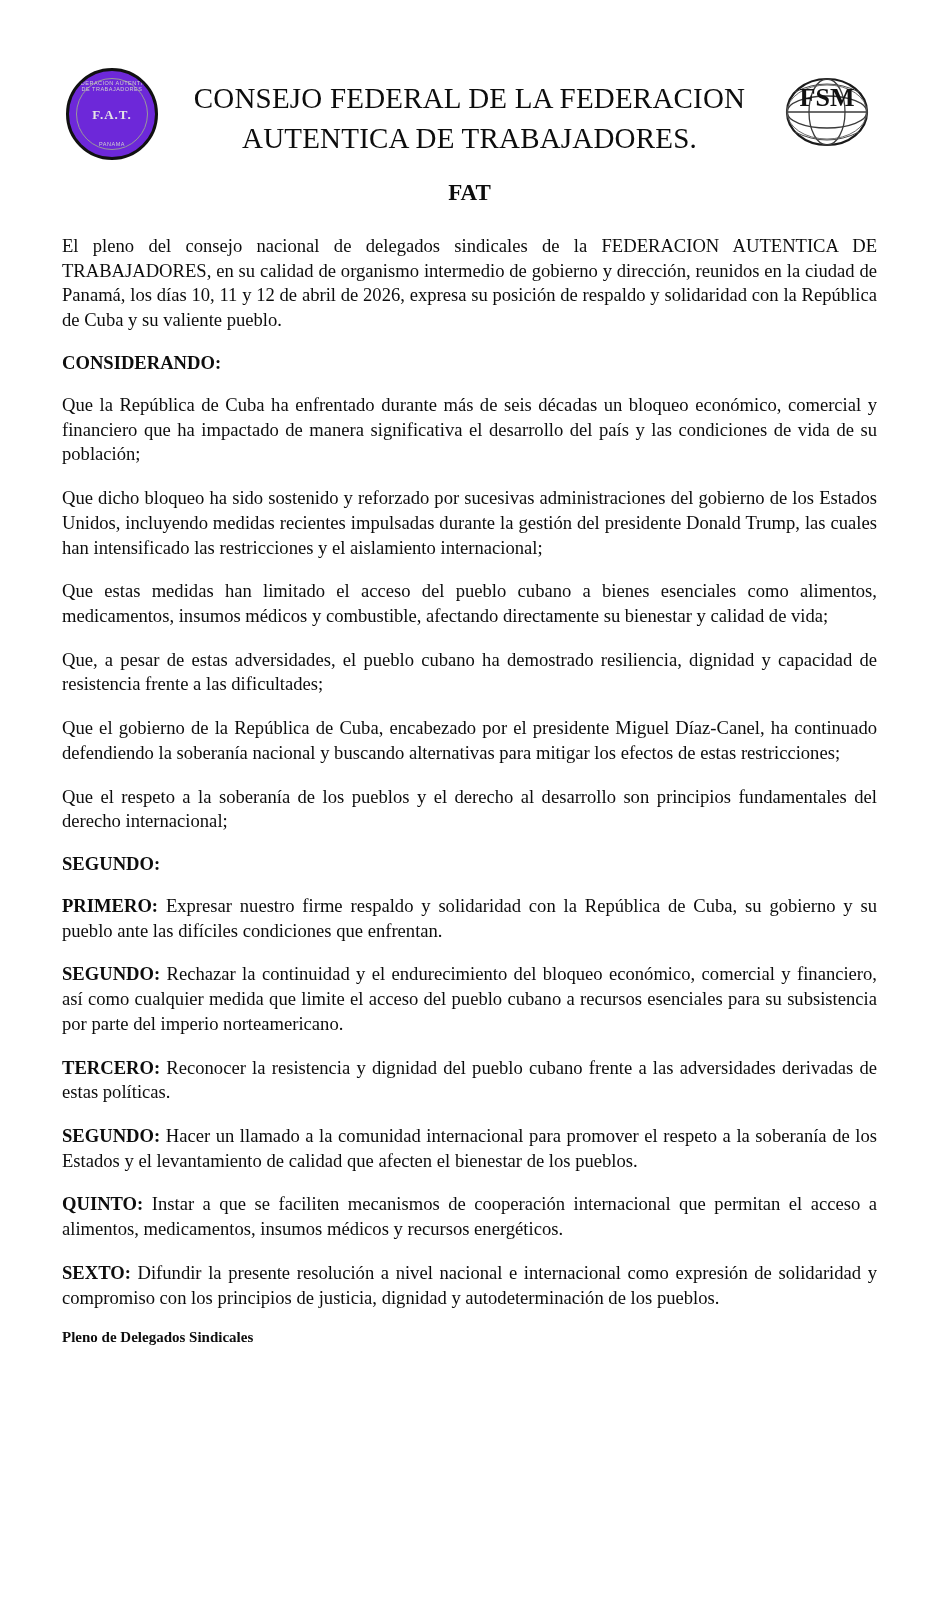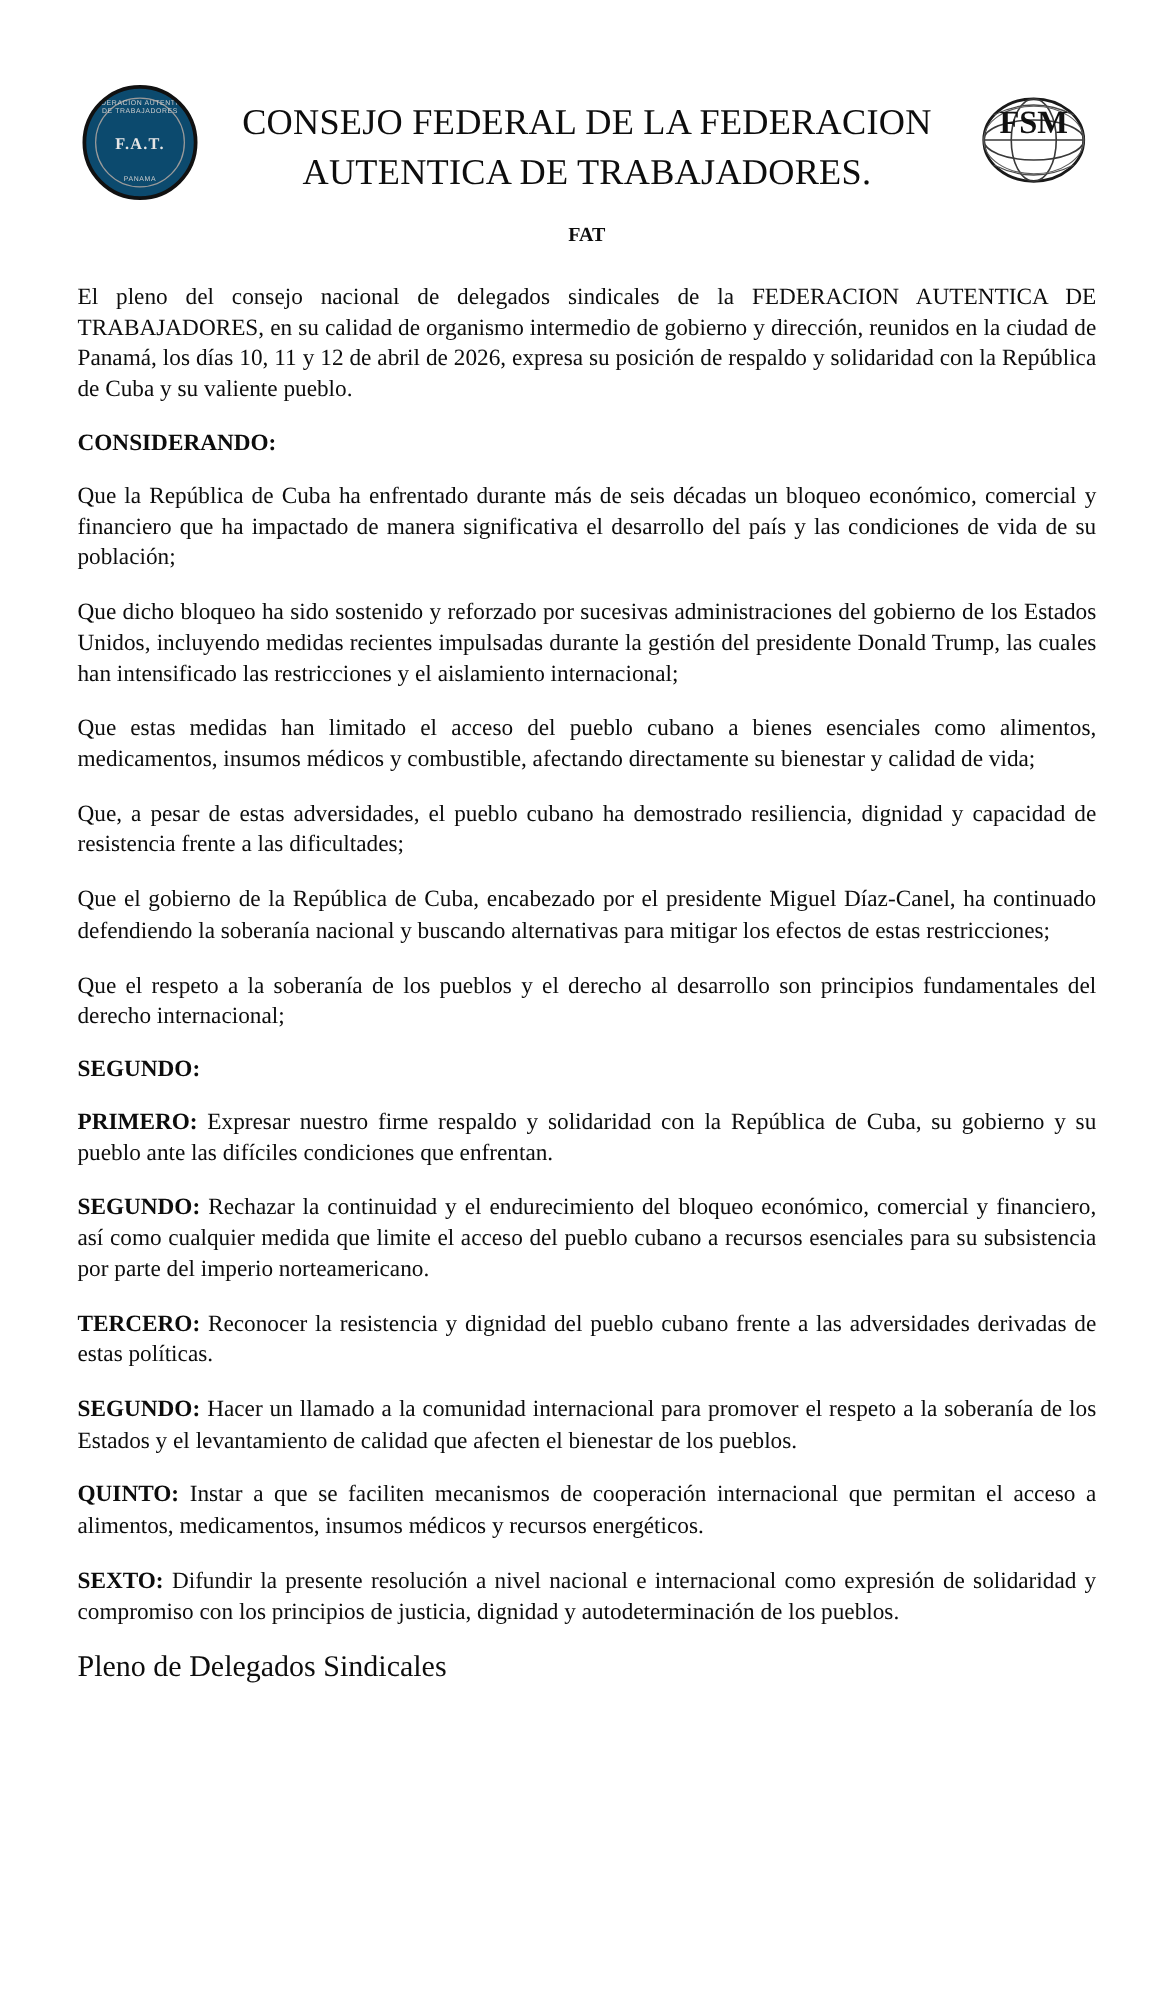--- a/index.html
+++ b/index.html
@@ -31,21 +31,21 @@
   .logo-left, .logo-right {
     flex: 0 0 auto;
     width: 96px;
     height: 96px;
     position: relative;
   }
   .logo-left .seal {
     width: 86px;
     height: 86px;
     border-radius: 50%;
-    background: #0c4a6e;
+    background: #6d28d9;
     border: 3px solid #111;
     position: relative;
     overflow: hidden;
     margin-top: 6px;
     margin-left: 4px;
   }
   .logo-left .seal::before {
     content: "";
     position: absolute;
     left: 7px; top: 7px; right: 7px; bottom: 7px;
@@ -92,21 +92,21 @@
     padding: 16px 6px 0 6px;
   }
   .doc-title {
     font-size: 29px;
     font-weight: normal;
     line-height: 1.38;
     letter-spacing: 0.2px;
     margin: 0;
   }
   .doc-subtitle {
-    font-size: 16px;
+    font-size: 23px;
     font-weight: bold;
     margin: 22px 0 0 0;
     text-align: center;
   }
   
   .content {
     margin-top: 28px;
   }
   p.para {
     font-size: 18.6px;
@@ -123,22 +123,22 @@
   }
   .lead-label {
     font-weight: bold;
   }
   .closing {
     font-size: 18.6px;
     line-height: 1.33;
     margin: 0 0 19px 0;
   }
   .signature {
-    font-size: 24px;
-    font-weight: normal;
+    font-size: 15px;
+    font-weight: bold;
     margin: 6px 0 0 0;
   }
 </style>
 </head>
 <body>
 
 <div class="page">
 
   <div class="header">
 

